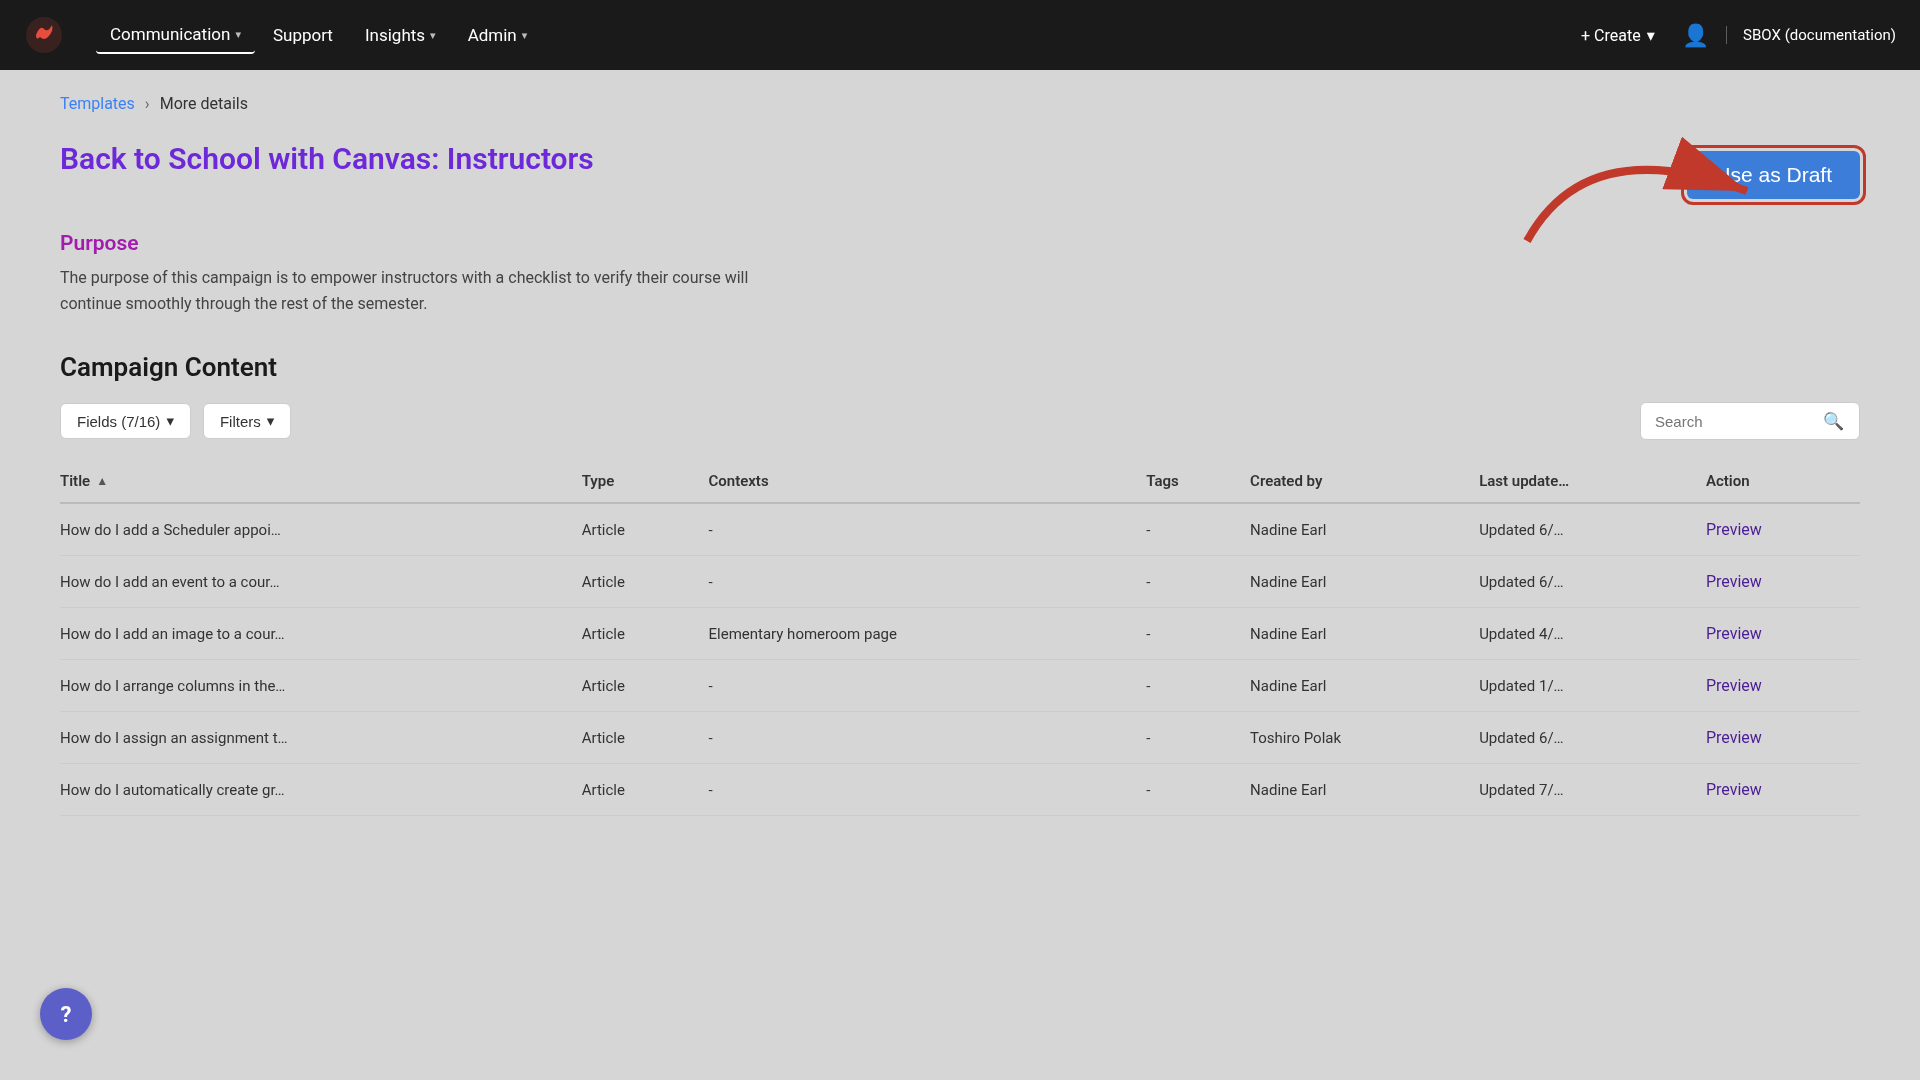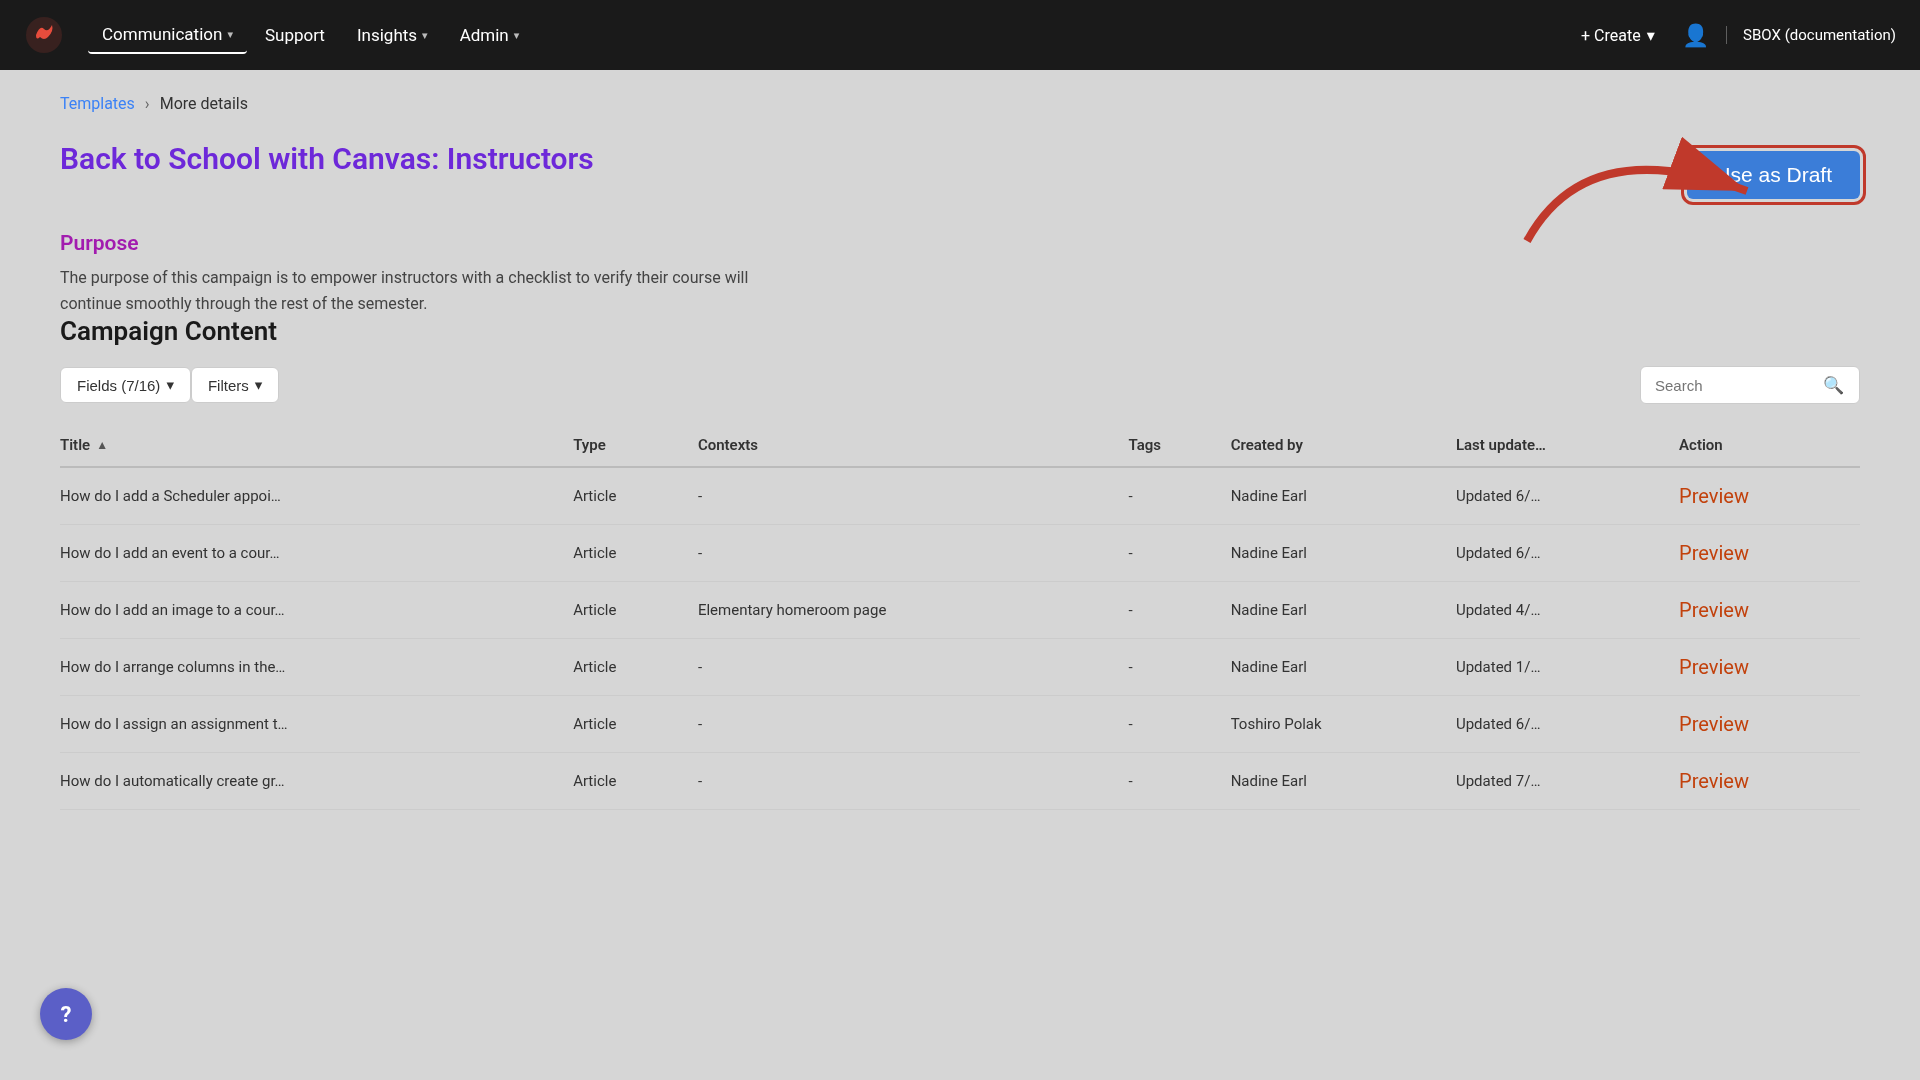--- a/index.html
+++ b/index.html
@@ -10,21 +10,21 @@
       width: 1920px;
     }
 
     
     .nav {
       background: #1a1a1a;
       height: 70px;
       display: flex;
       align-items: center;
       padding: 0 24px;
-      gap: 0;
+      gap: 8px;
     }
     .nav-logo {
       width: 40px;
       height: 40px;
       margin-right: 24px;
       flex-shrink: 0;
     }
     .nav-logo svg { width: 40px; height: 40px; }
     .nav-items {
       display: flex;
@@ -156,39 +156,41 @@
       font-size: 21px;
       font-weight: 600;
       color: #a21caf;
       margin-bottom: 10px;
     }
     .section-text {
       font-size: 16px;
       color: #444;
       line-height: 1.6;
       max-width: 700px;
+      margin-bottom: 36px;
     }
 
     
     .campaign-section-title {
       font-size: 26px;
       font-weight: 600;
       color: #1a1a1a;
       margin-bottom: 20px;
     }
 
     
     .filters-row {
       display: flex;
       align-items: center;
       justify-content: space-between;
       margin-bottom: 20px;
     }
     .filters-left {
       display: flex;
+      gap: 12px;
     }
     .filter-btn {
       background: #fff;
       border: 1px solid #ccc;
       border-radius: 6px;
       padding: 8px 16px;
       font-size: 15px;
       cursor: pointer;
       display: flex;
       align-items: center;
@@ -248,23 +250,23 @@
       border-bottom: 1px solid #ccc;
     }
     tbody td {
       padding: 16px 16px 16px 0;
       font-size: 15px;
       color: #333;
       vertical-align: middle;
     }
     tbody td:first-child { padding-left: 0; }
     .preview-link {
-      color: #c2410c;
-      cursor: pointer;
-      font-size: 20px;
+      color: #4c1d95;
+      cursor: pointer;
+      font-size: 16px;
       text-decoration: none;
     }
 
     
     .help-btn {
       position: fixed;
       bottom: 40px;
       left: 40px;
       width: 52px;
       height: 52px;

